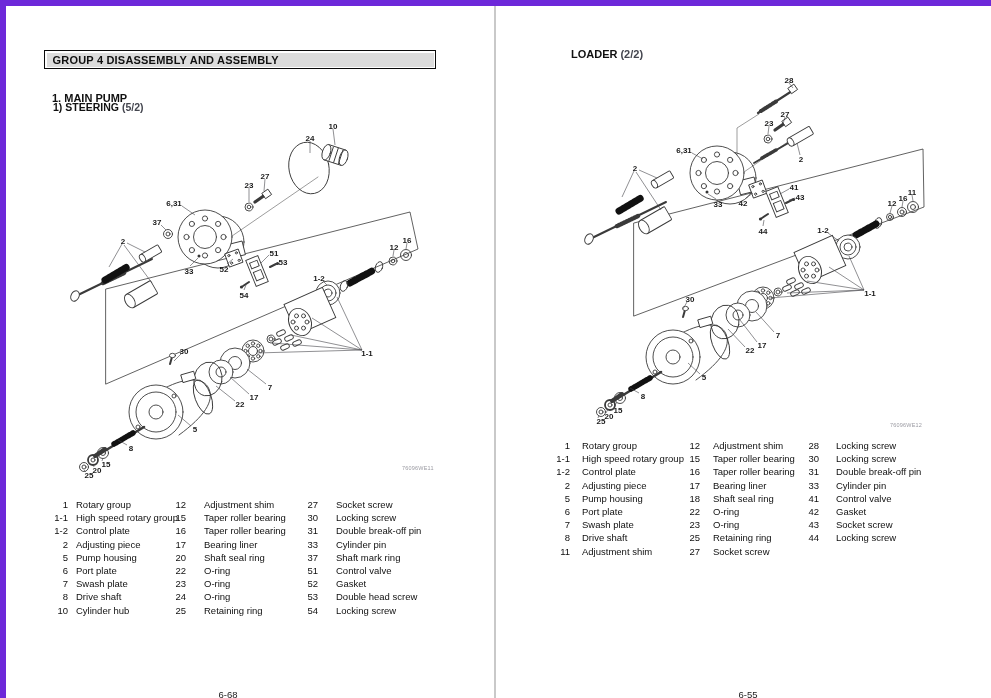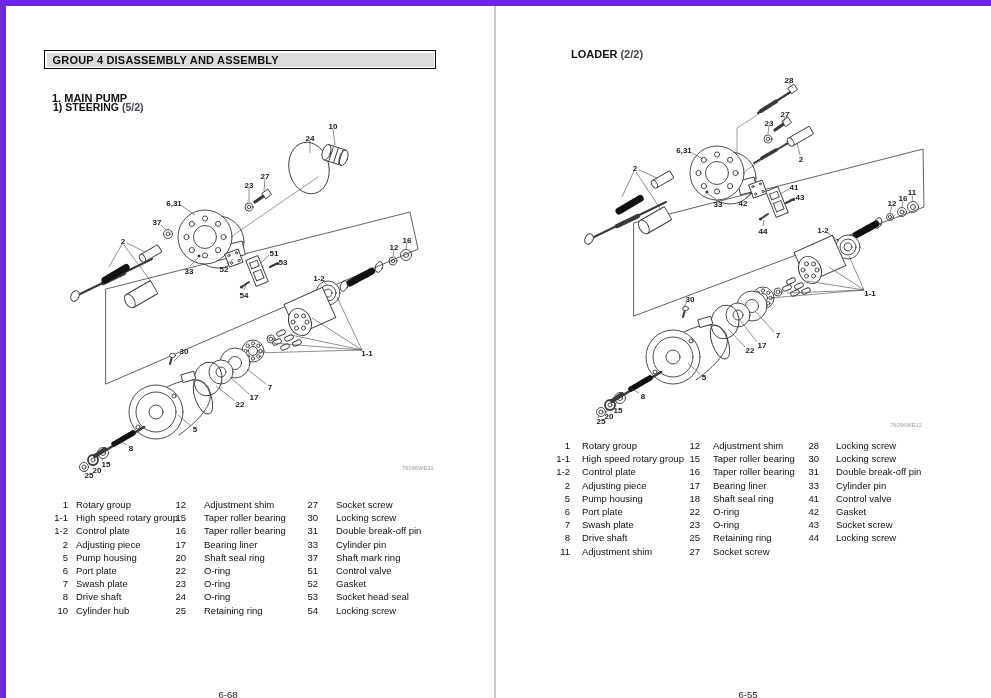--- a/index.html
+++ b/index.html
@@ -371,21 +371,21 @@
           <div class="prow">
             <span class="pno">51</span>
             <span class="pname">Control valve</span>
           </div>
           <div class="prow">
             <span class="pno">52</span>
             <span class="pname">Gasket</span>
           </div>
           <div class="prow">
             <span class="pno">53</span>
-            <span class="pname">Socket head seal</span>
+            <span class="pname">Double head screw</span>
           </div>
           <div class="prow">
             <span class="pno">54</span>
             <span class="pname">Locking screw</span>
           </div>
         </div>
     </div>
 
     <div class="pagenum" style="left:192px">6-68</div>
   </section>

